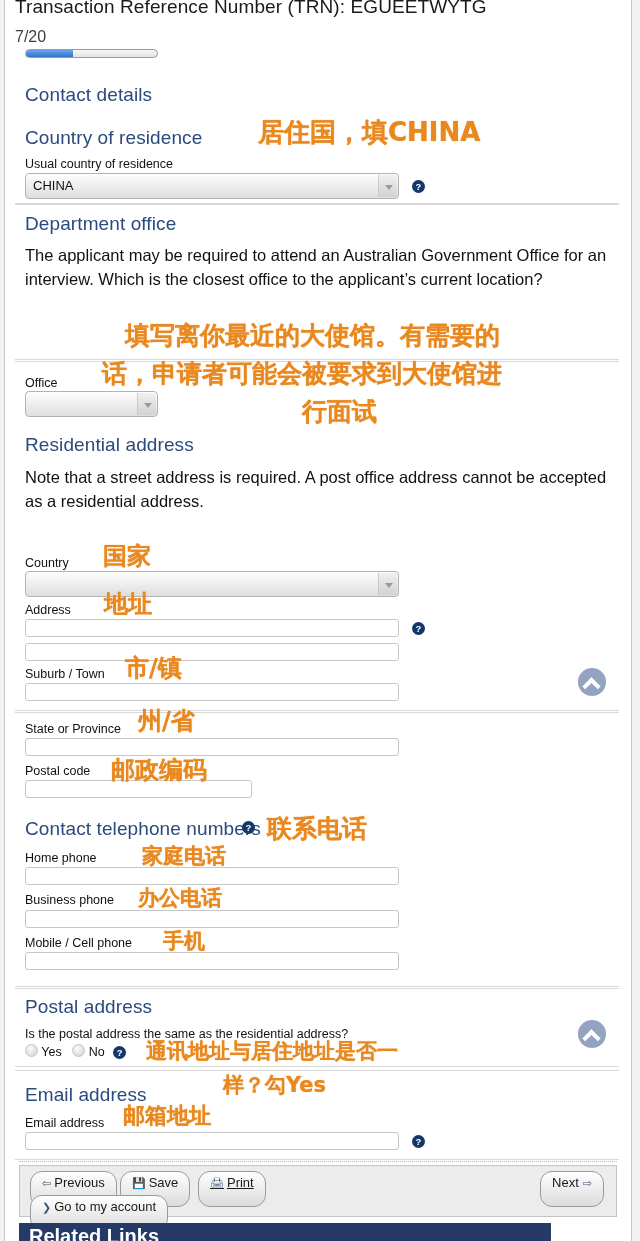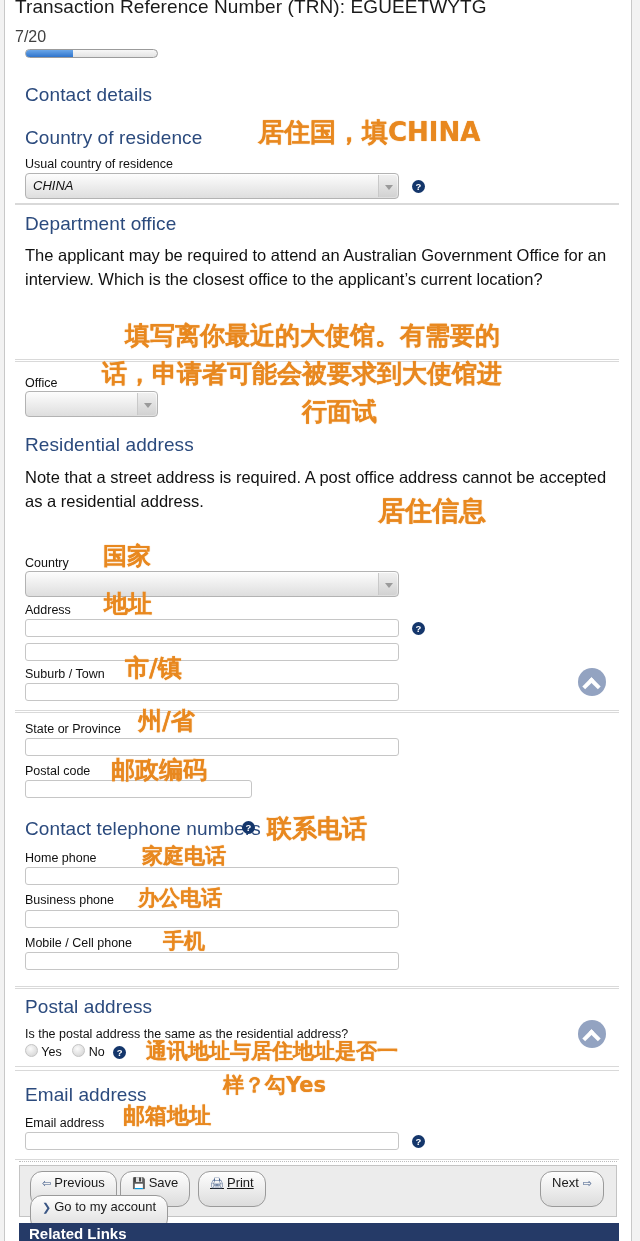--- a/index.html
+++ b/index.html
@@ -66,21 +66,21 @@
     font-size:12.5px;color:#111;line-height:16px;
   }
   .txt{
     height:18px;background:#fff;border:1px solid #c6c6c6;border-radius:3px;
     box-sizing:border-box;
   }
   .ddl{
     height:26px;border:1px solid #b3b3b3;border-radius:4px;
     background:linear-gradient(#fdfdfd,#dedede);
     box-sizing:border-box;position:relative;
-    font-size:13px;color:#111;line-height:24px;padding-left:7px;font-style:italic;
+    font-size:13px;color:#111;line-height:24px;padding-left:7px;
   }
   .ddl .arrow{
     position:absolute;right:1px;top:1px;bottom:1px;width:18px;
     background:linear-gradient(#f0f0f0,#d2d2d2);
     border-left:1px solid #c9c9c9;border-radius:0 3px 3px 0;
   }
   .ddl .arrow:after{
     content:"";position:absolute;left:6px;top:10px;
     border-left:4px solid transparent;border-right:4px solid transparent;
     border-top:5px solid #9a9a9a;
@@ -122,22 +122,22 @@
     background:#ececec;border:1px solid #c4c4c4;box-sizing:border-box;
   }
   .btn{
     position:absolute;height:36px;border:1px solid #9a9a9a;border-radius:12px;
     background:linear-gradient(#fefefe,#dcdcdc);
     font-size:13px;color:#1a1a1a;line-height:21px;
     padding:0 11px;box-sizing:border-box;white-space:nowrap;
   }
   .btn .gl{font-size:11px;color:#3a5684;margin-right:3px;}
   .bluebar{
-    position:absolute;left:14px;top:1223px;width:600px;height:18px;
-    background:#253a67;color:#fff;font-size:15px;font-weight:bold;
+    position:absolute;left:14px;top:1223px;width:532px;height:18px;
+    background:#253a67;color:#fff;font-size:20px;font-weight:bold;
     padding:2px 0 15px 10px;box-sizing:border-box;overflow:hidden;
   }
   .dottedrule{
     position:absolute;left:14px;width:598px;height:0;
     border-top:1px dotted #bdbdbd;
   }
 </style>
 </head>
 <body>
 
@@ -258,21 +258,20 @@
 
     <div class="scrolltop" style="left:573px;top:668px;"></div>
     <div class="scrolltop" style="left:573px;top:1020px;"></div>
 
     <div class="ann" style="left:253px;top:118px;font-size:26px;">居住国，填CHINA</div>
 
     <div class="ann" style="left:120px;top:322px;font-size:25px;">填写离你最近的大使馆。有需要的</div>
     <div class="ann" style="left:97px;top:360px;font-size:25px;">话，申请者可能会被要求到大使馆进</div>
     <div class="ann" style="left:297px;top:398px;font-size:25px;">行面试</div>
 
-    <div class="ann" style="left:373px;top:496px;font-size:27px;">居住信息</div>
     <div class="ann" style="left:98px;top:543px;font-size:24px;">国家</div>
     <div class="ann" style="left:99px;top:591px;font-size:24px;">地址</div>
     <div class="ann" style="left:120px;top:655px;font-size:24px;">市/镇</div>
     <div class="ann" style="left:133px;top:708px;font-size:24px;">州/省</div>
     <div class="ann" style="left:106px;top:757px;font-size:24px;">邮政编码</div>
 
     <div class="ann" style="left:262px;top:815px;font-size:25px;">联系电话</div>
     <div class="ann" style="left:137px;top:845px;font-size:21px;">家庭电话</div>
     <div class="ann" style="left:133px;top:887px;font-size:21px;">办公电话</div>
     <div class="ann" style="left:158px;top:930px;font-size:21px;">手机</div>

